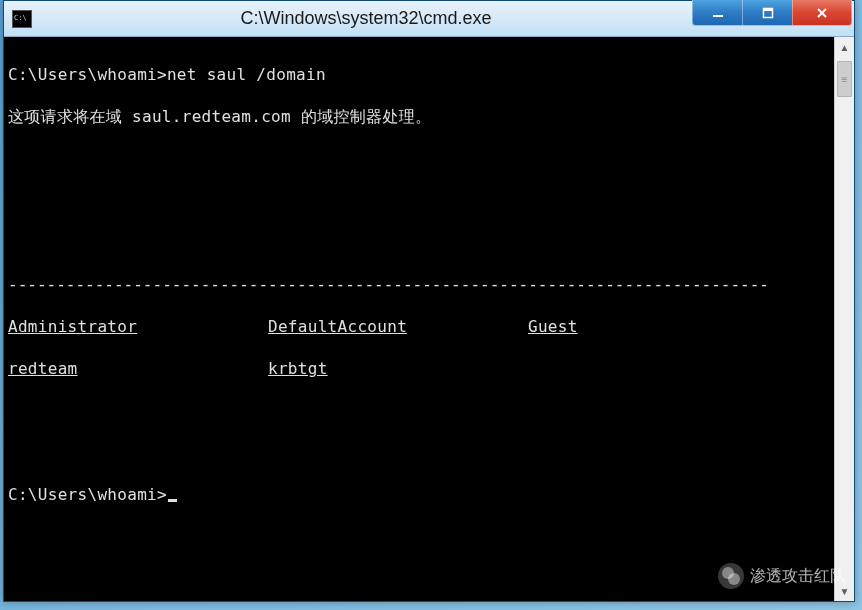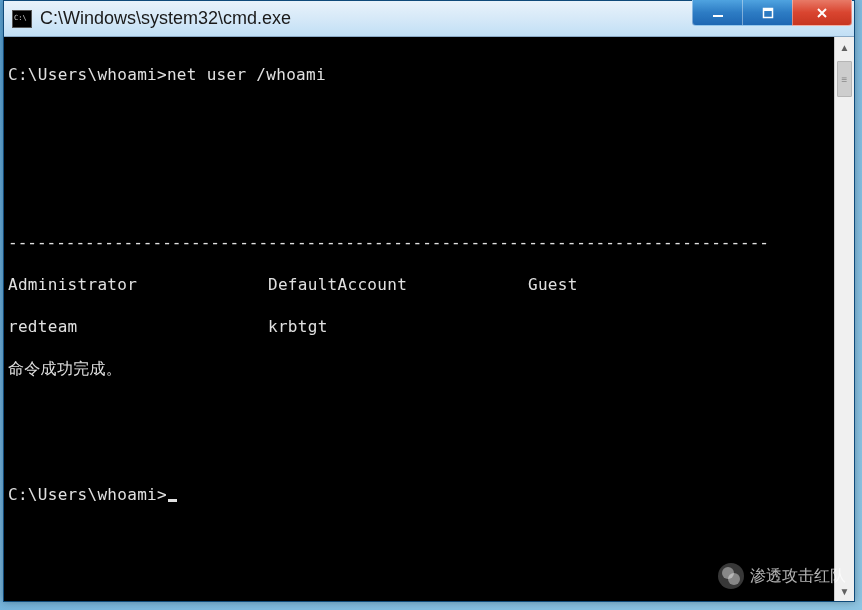--- a/index.html
+++ b/index.html
@@ -23,20 +23,21 @@
       flex-direction: column;
       background: #fff;
     }
     .titlebar {
       height: 36px;
       background: linear-gradient(to bottom, #e8f2fb 0%, #d6e9f8 50%, #c1dff5 100%);
       border-bottom: 1px solid #8aa9c5;
       display: flex;
       align-items: center;
       position: relative;
+      text-align: center;
     }
     .titlebar-icon {
       width: 20px;
       height: 18px;
       margin-left: 8px;
       margin-right: 8px;
       background: #000;
       border: 1px solid #555;
       position: relative;
       display: flex;
@@ -106,21 +107,21 @@
     }
     .terminal .line { display: block; min-height: 21px; }
     .divider-line {
       color: #e0e0e0;
       letter-spacing: 0;
       overflow: hidden;
       display: block;
       white-space: nowrap;
     }
     .cols { display: flex; }
-    .col { width: 260px; display: inline-block; }
+    .col { width: 260px; display: inline-block; text-decoration: underline; }
     .cursor {
       display: inline-block;
       width: 9px;
       height: 3px;
       background: #e0e0e0;
       vertical-align: -2px;
       margin-left: 1px;
     }
     .scrollbar {
       width: 20px;
@@ -223,28 +224,28 @@
       <div class="btn btn-close">
         <svg width="14" height="14" viewBox="0 0 14 14">
             <path d="M3 3 L11 11 M11 3 L3 11" stroke="#fff" stroke-width="2"></path>
           </svg>
       </div>
     </div>
   </div>
 
   <div class="content">
     <div class="terminal">
-<span class="line"><span>C:\Users\whoami&gt;</span><span>net user /whoami</span></span>
+<span class="line"><span>C:\Users\whoami&gt;</span><span>net saul /domain</span></span>
+<span class="line">这项请求将在域 saul.redteam.com 的域控制器处理。</span>
 <span class="line"></span>
 <span class="line"></span>
 <span class="line"></span>
 <span class="divider-line">-------------------------------------------------------------------------------</span>
 <span class="line cols"><span class="col">Administrator</span><span class="col">DefaultAccount</span><span class="col">Guest</span></span>
 <span class="line cols"><span class="col">redteam</span><span class="col">krbtgt</span><span class="col"></span></span>
-<span class="line">命令成功完成。</span>
 <span class="line"></span>
 <span class="line"></span>
 <span class="line"><span>C:\Users\whoami&gt;</span><span class="cursor"></span></span>
     </div>
     <div class="scrollbar">
       <div class="scroll-arrow">▲</div>
       <div class="scroll-track">
         <div class="scroll-thumb"></div>
       </div>
       <div class="scroll-arrow">▼</div>

